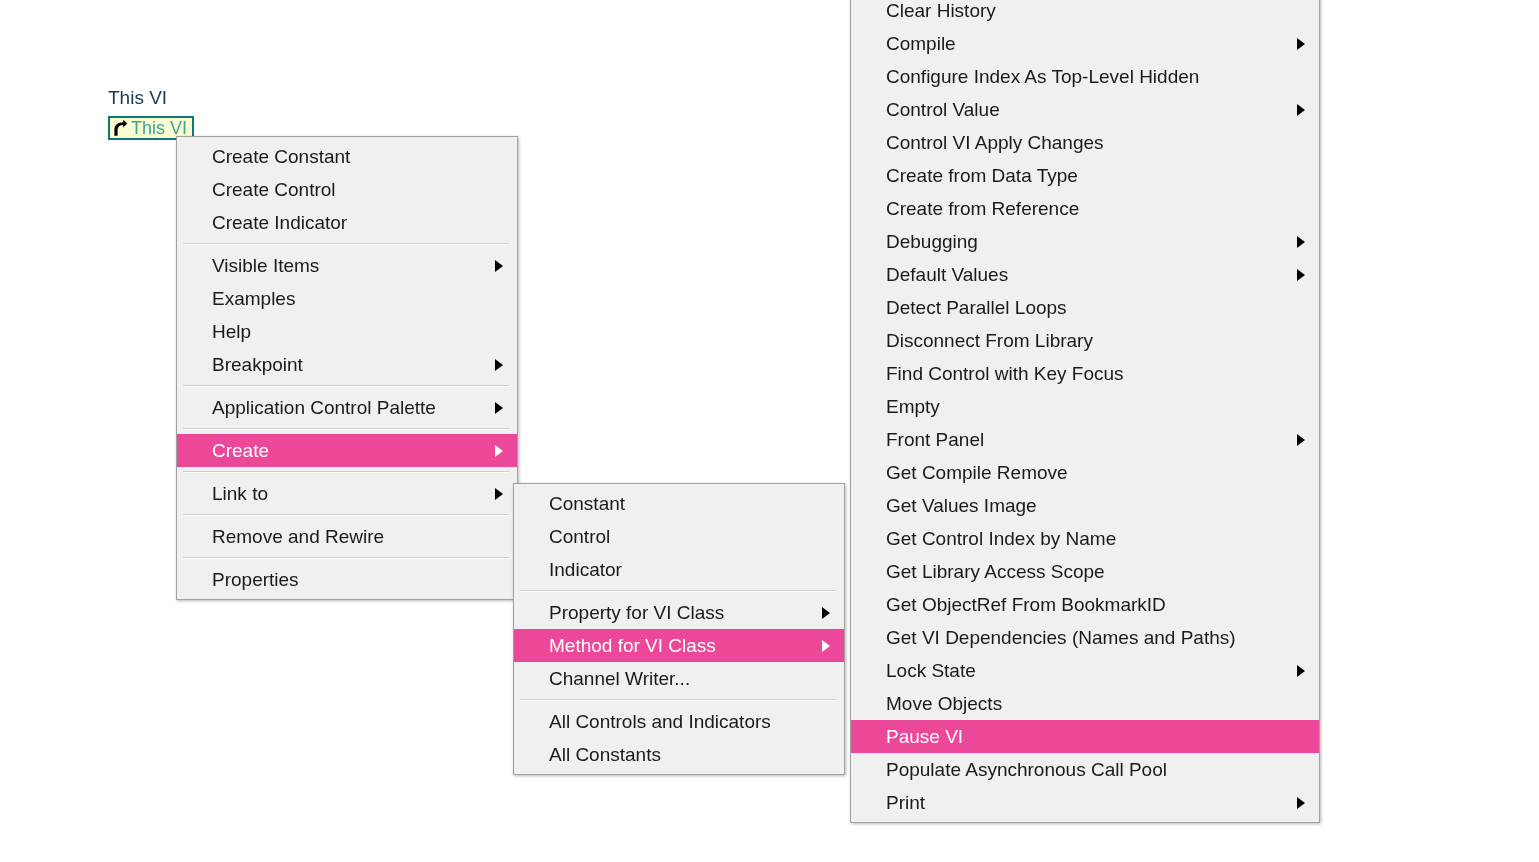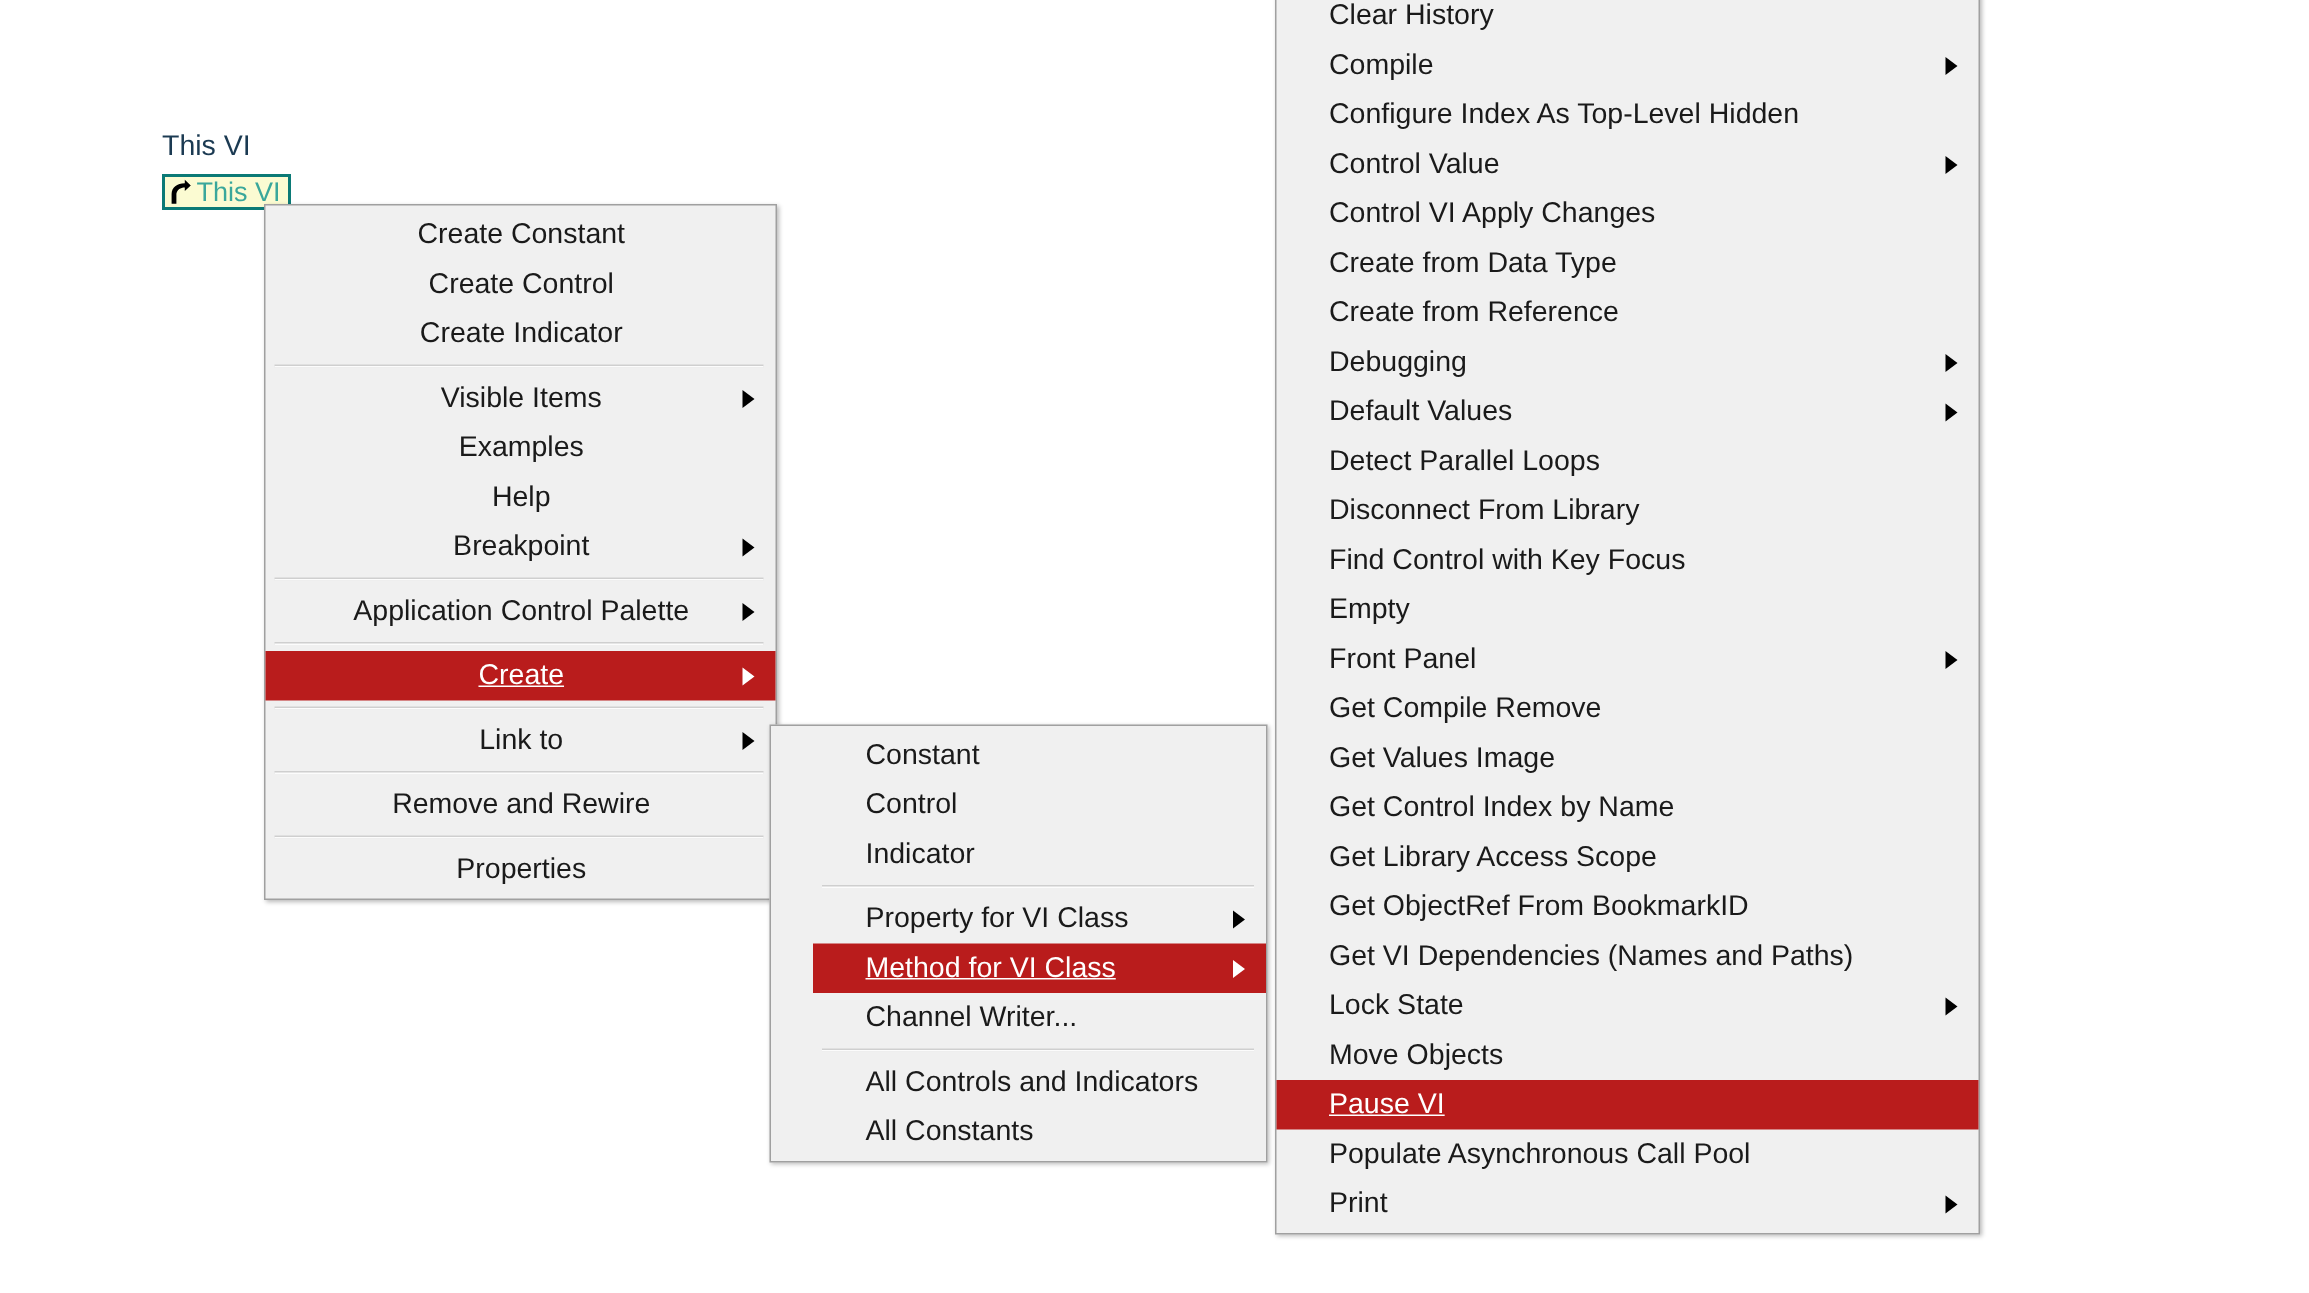--- a/index.html
+++ b/index.html
@@ -70,23 +70,22 @@
   .menu-item {
     position: relative;
     height: 33px;
     line-height: 33px;
     padding: 0 34px 0 35px;
     white-space: nowrap;
     box-sizing: border-box;
     cursor: default;
   }
   .menu-item.highlighted {
-    background: #b91c1c;
+    background: #ec4899;
     color: #ffffff;
-    text-decoration: underline;
   }
   .menu-item .arrow {
     position: absolute;
     right: 14px;
     top: 50%;
     transform: translateY(-50%);
     width: 0; height: 0;
     border-left: 8px solid #000000;
     border-top: 6px solid transparent;
     border-bottom: 6px solid transparent;
@@ -101,27 +100,25 @@
     border-bottom: 1px solid #fcfcfc;
     font-size: 0;
     line-height: 0;
   }
 
   
   #menu-primary {
     left: 176px;
     top: 136px;
     width: 342px;
-    text-align: center;
   }
   #menu-create {
     left: 513px;
     top: 483px;
     width: 332px;
-    padding-left: 28px;
   }
   #menu-method {
     left: 850px;
     top: -7px;
     width: 470px;
     padding-top: 0;
   }
   #menu-method .menu-item {
     padding-left: 35px;
   }

